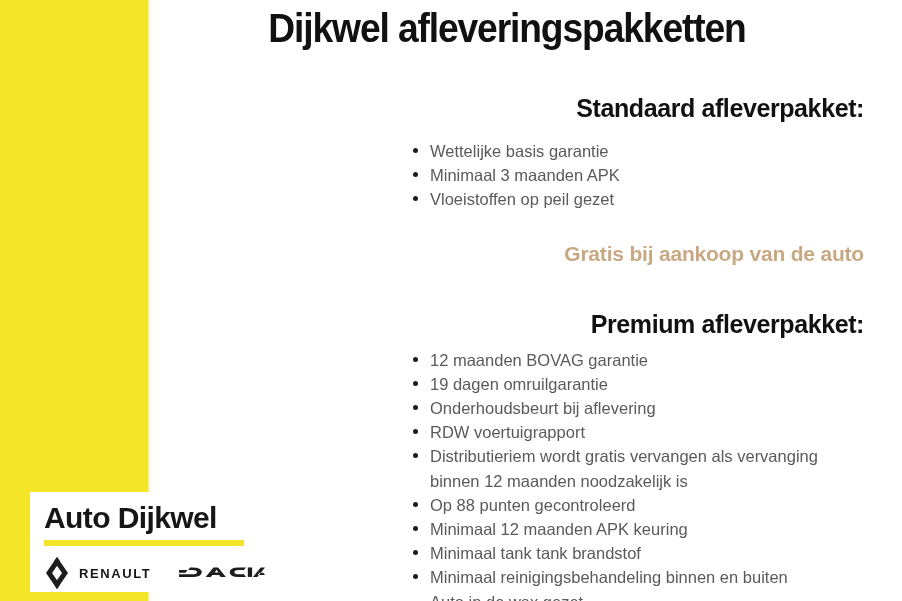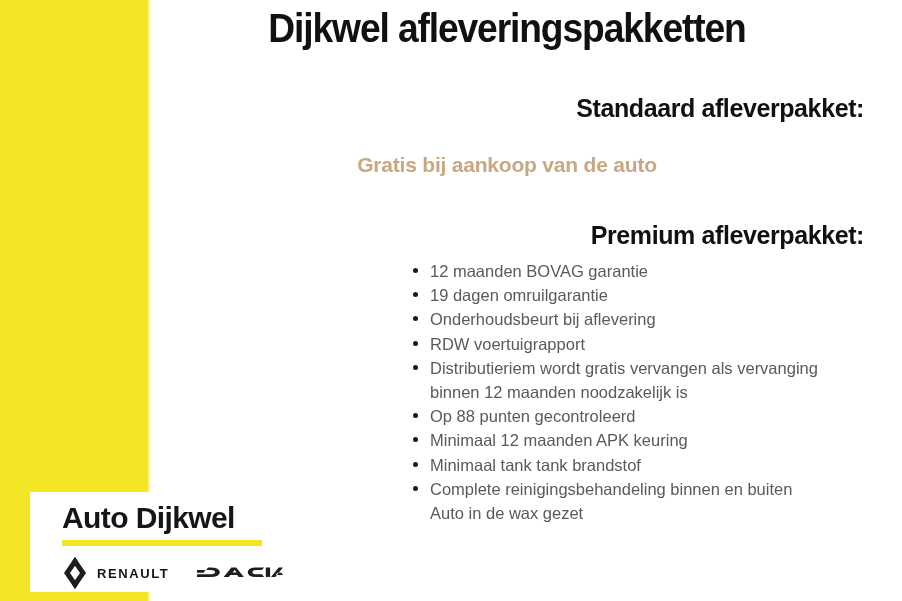--- a/index.html
+++ b/index.html
@@ -40,21 +40,21 @@
 
   
   .logo-card {
     position: absolute;
     left: 30px;
     top: 492px;
     width: 232px;
     height: 100px;
     background: #ffffff;
     box-sizing: border-box;
-    padding: 9px 0 0 32px;
+    padding: 9px 0 0 14px;
   }
   .logo-wordmark {
     font-family: "Liberation Sans", sans-serif;
     font-weight: 700;
     font-size: 30px;
     letter-spacing: -0.6px;
     color: #161616;
     line-height: 34px;
     white-space: nowrap;
   }
@@ -122,21 +122,21 @@
     font-size: 25px;
     line-height: 30px;
     letter-spacing: -0.4px;
     color: #111111;
   }
   .heading-standard { margin-top: 41px; }
   .heading-premium  { margin-top: 42px; }
 
   .accent-line {
     margin: 0;
-    text-align: center;
+    text-align: right;
     font-family: "Liberation Sans", sans-serif;
     font-weight: 700;
     font-size: 21px;
     line-height: 26px;
     letter-spacing: -0.2px;
     color: #c8a883;
   }
   .accent-gratis { margin-top: 29px; }
 
   .feature-list {
@@ -198,33 +198,38 @@
       </svg>
     </div>
   </div>
 
   <div class="content">
 
     <h1 class="main-title">Dijkwel afleveringspakketten</h1>
 
     <h2 class="section-heading heading-standard">Standaard afleverpakket:</h2>
 
+    <ul class="feature-list list-standard">
+      <li>Wettelijke basis garantie</li>
+      <li>Minimaal 3 maanden APK</li>
+      <li>Vloeistoffen op peil gezet</li>
+    </ul>
 
     <p class="accent-line accent-gratis">Gratis bij aankoop van de auto</p>
 
     <h2 class="section-heading heading-premium">Premium afleverpakket:</h2>
 
     <ul class="feature-list list-premium">
       <li>12 maanden BOVAG garantie</li>
       <li>19 dagen omruilgarantie</li>
       <li>Onderhoudsbeurt bij aflevering</li>
       <li>RDW voertuigrapport</li>
       <li>Distributieriem wordt gratis vervangen als vervanging binnen 12 maanden noodzakelijk is</li>
       <li>Op 88 punten gecontroleerd</li>
       <li>Minimaal 12 maanden APK keuring</li>
       <li>Minimaal tank tank brandstof</li>
-      <li>Complete reinigingsbehandeling binnen en buiten</li>
+      <li>Minimaal reinigingsbehandeling binnen en buiten</li>
       <li class="no-bullet">Auto in de wax gezet</li>
 
     </ul>
 
   </div>
 </div>
 
 </body></html>

